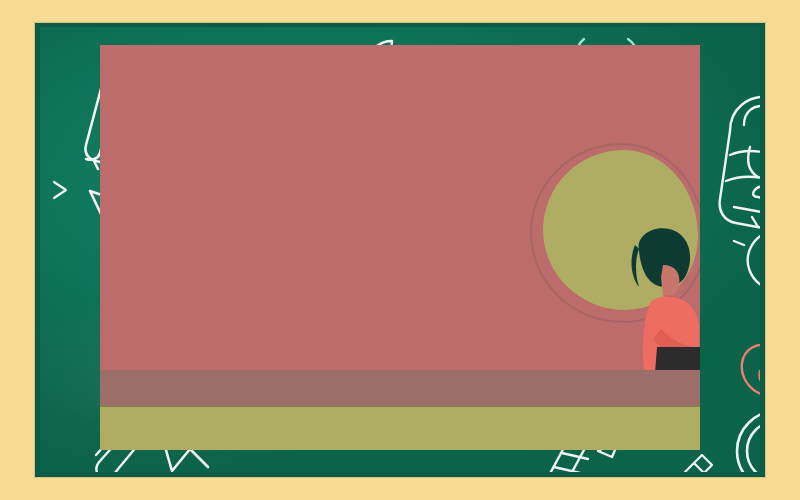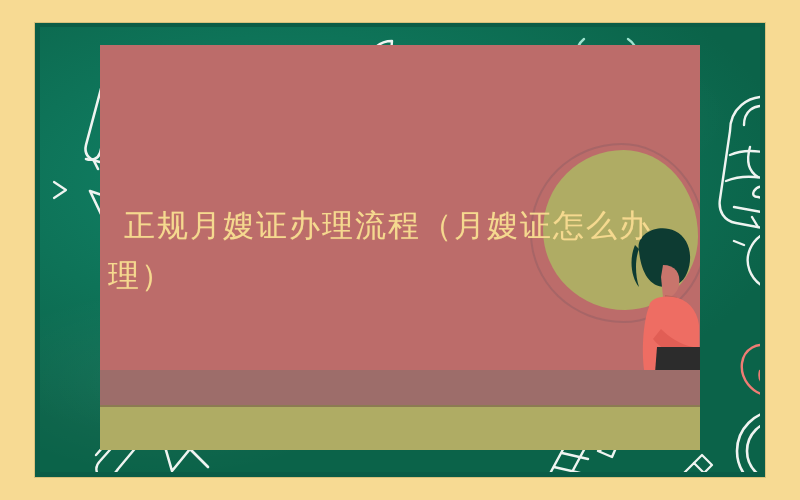--- a/index.html
+++ b/index.html
@@ -335,20 +335,19 @@
       <path d="M52 122 L98 122 L100 148 L50 148 Z" fill="#2C2C2C"></path>
       <path d="M42 148 L110 148 L116 164 L36 164 Z" fill="#F3F3EE"></path>
 
       <path d="M26 164 L124 164 L124 172 L26 172 Z" fill="#9E4C46"></path>
       <path d="M34 172 L42 172 L42 185 L34 185 Z" fill="#8C413C"></path>
       <path d="M106 172 L114 172 L114 185 L106 185 Z" fill="#8C413C"></path>
 
       <path d="M30 150 L36 150 L36 185 L30 185 Z" fill="#7E3B36" opacity="0.7"></path>
     </svg>
 
-    <div class="headline">正规月嫂证办理流程（月嫂证怎么办理）</div>
 
     <div class="card-band"></div>
     <div class="card-divider"></div>
     <div class="card-footer"></div>
   </div>
 
 </div>
 
 </body></html>

